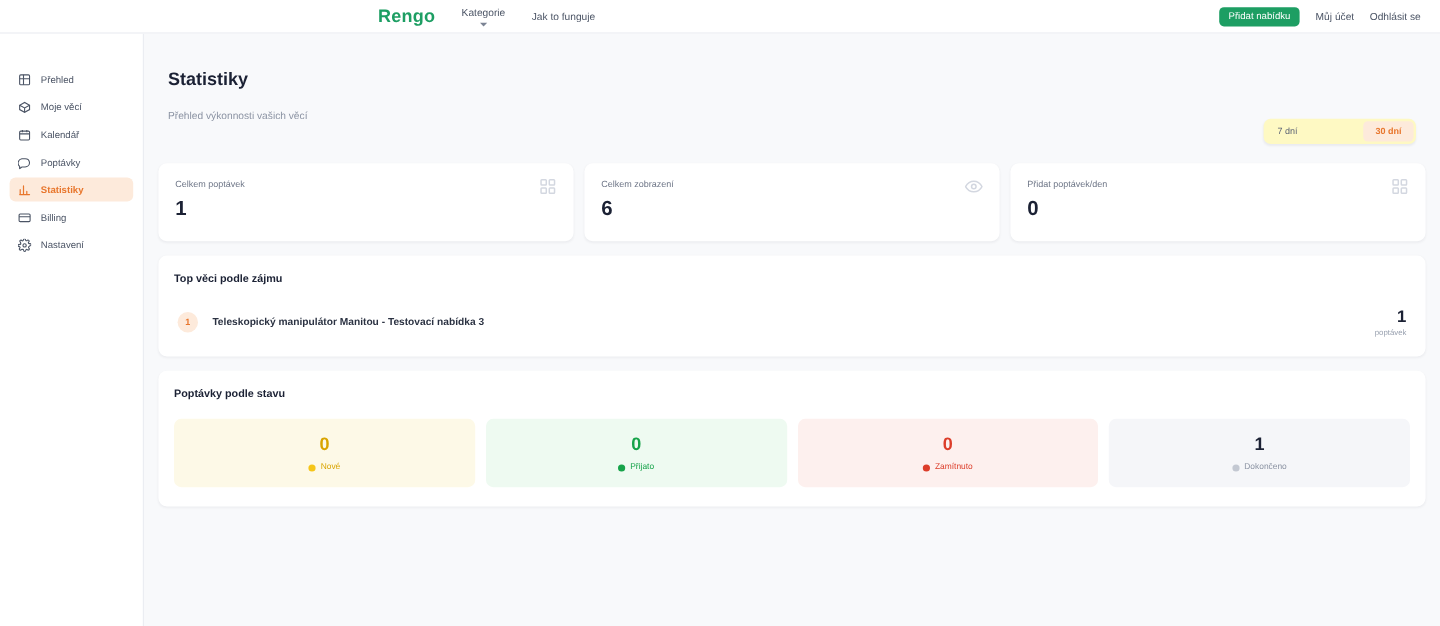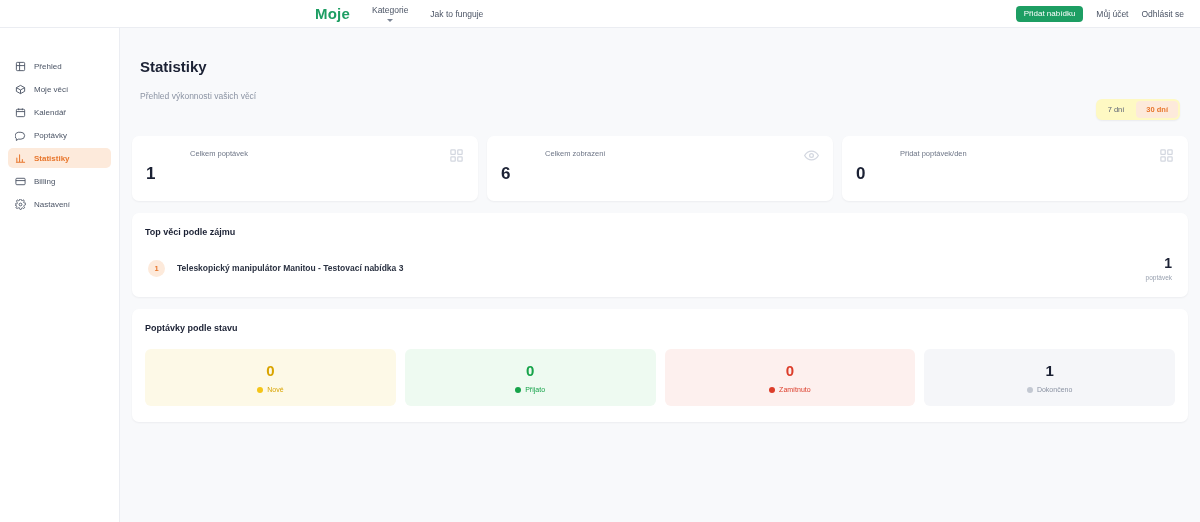--- a/index.html
+++ b/index.html
@@ -128,36 +128,36 @@
   .range-btn {
     font-size: 7.5px;
     color: #5d6575;
     background: transparent;
     border: none;
     border-radius: 4px;
     padding: 4px 10px;
     cursor: pointer;
     white-space: nowrap;
   }
-  .range-btn.active { background: #fdeadb; color: #e8762c; font-weight: bold; }
+  .range-btn.active { background: #fdeadb; color: #e8762c; font-weight: bold; margin-left: 43px; }
 
   .card {
     background: #ffffff;
     border-radius: 7px;
     box-shadow: 0 1px 2px rgba(20,25,40,.05);
   }
 
   .stat-row { display: flex; gap: 9px; margin-top: 16px; }
   .stat-card {
     flex: 1;
     padding: 13px 14px 16px 14px;
     position: relative;
     min-height: 65px;
   }
-  .stat-label { font-size: 7.5px; color: #6e7687; margin-left: 44px; }
+  .stat-label { font-size: 7.5px; color: #6e7687; }
   .stat-value { font-size: 17px; font-weight: bold; color: #1b2134; margin-top: 6px; }
   .stat-ico {
     position: absolute;
     top: 12px; right: 14px;
     width: 15px; height: 15px;
     color: #d3d7e0;
   }
   .stat-ico svg { width: 15px; height: 15px; display: block; }
 
   .section { margin-top: 12px; padding: 14px 13px 16px 13px; }
@@ -208,21 +208,21 @@
     margin-top: 8px;
   }
   .dot { width: 6px; height: 6px; border-radius: 50%; display: inline-block; }
   .status-name { font-size: 7px; }
 </style>
 </head>
 <body>
 
 <div class="topbar">
   <div class="nav-center">
-    <span class="brand">Moje</span>
+    <span class="brand">Rengo</span>
     <span class="nav-link">
       <span>Kategorie</span>
       <span class="caret"></span>
     </span>
     <span class="nav-link">Jak to funguje</span>
   </div>
   <div class="nav-right">
     <button class="btn-primary">Přidat nabídku</button>
     <span class="nav-link">Můj účet</span>
     <span class="nav-link">Odhlásit se</span>

